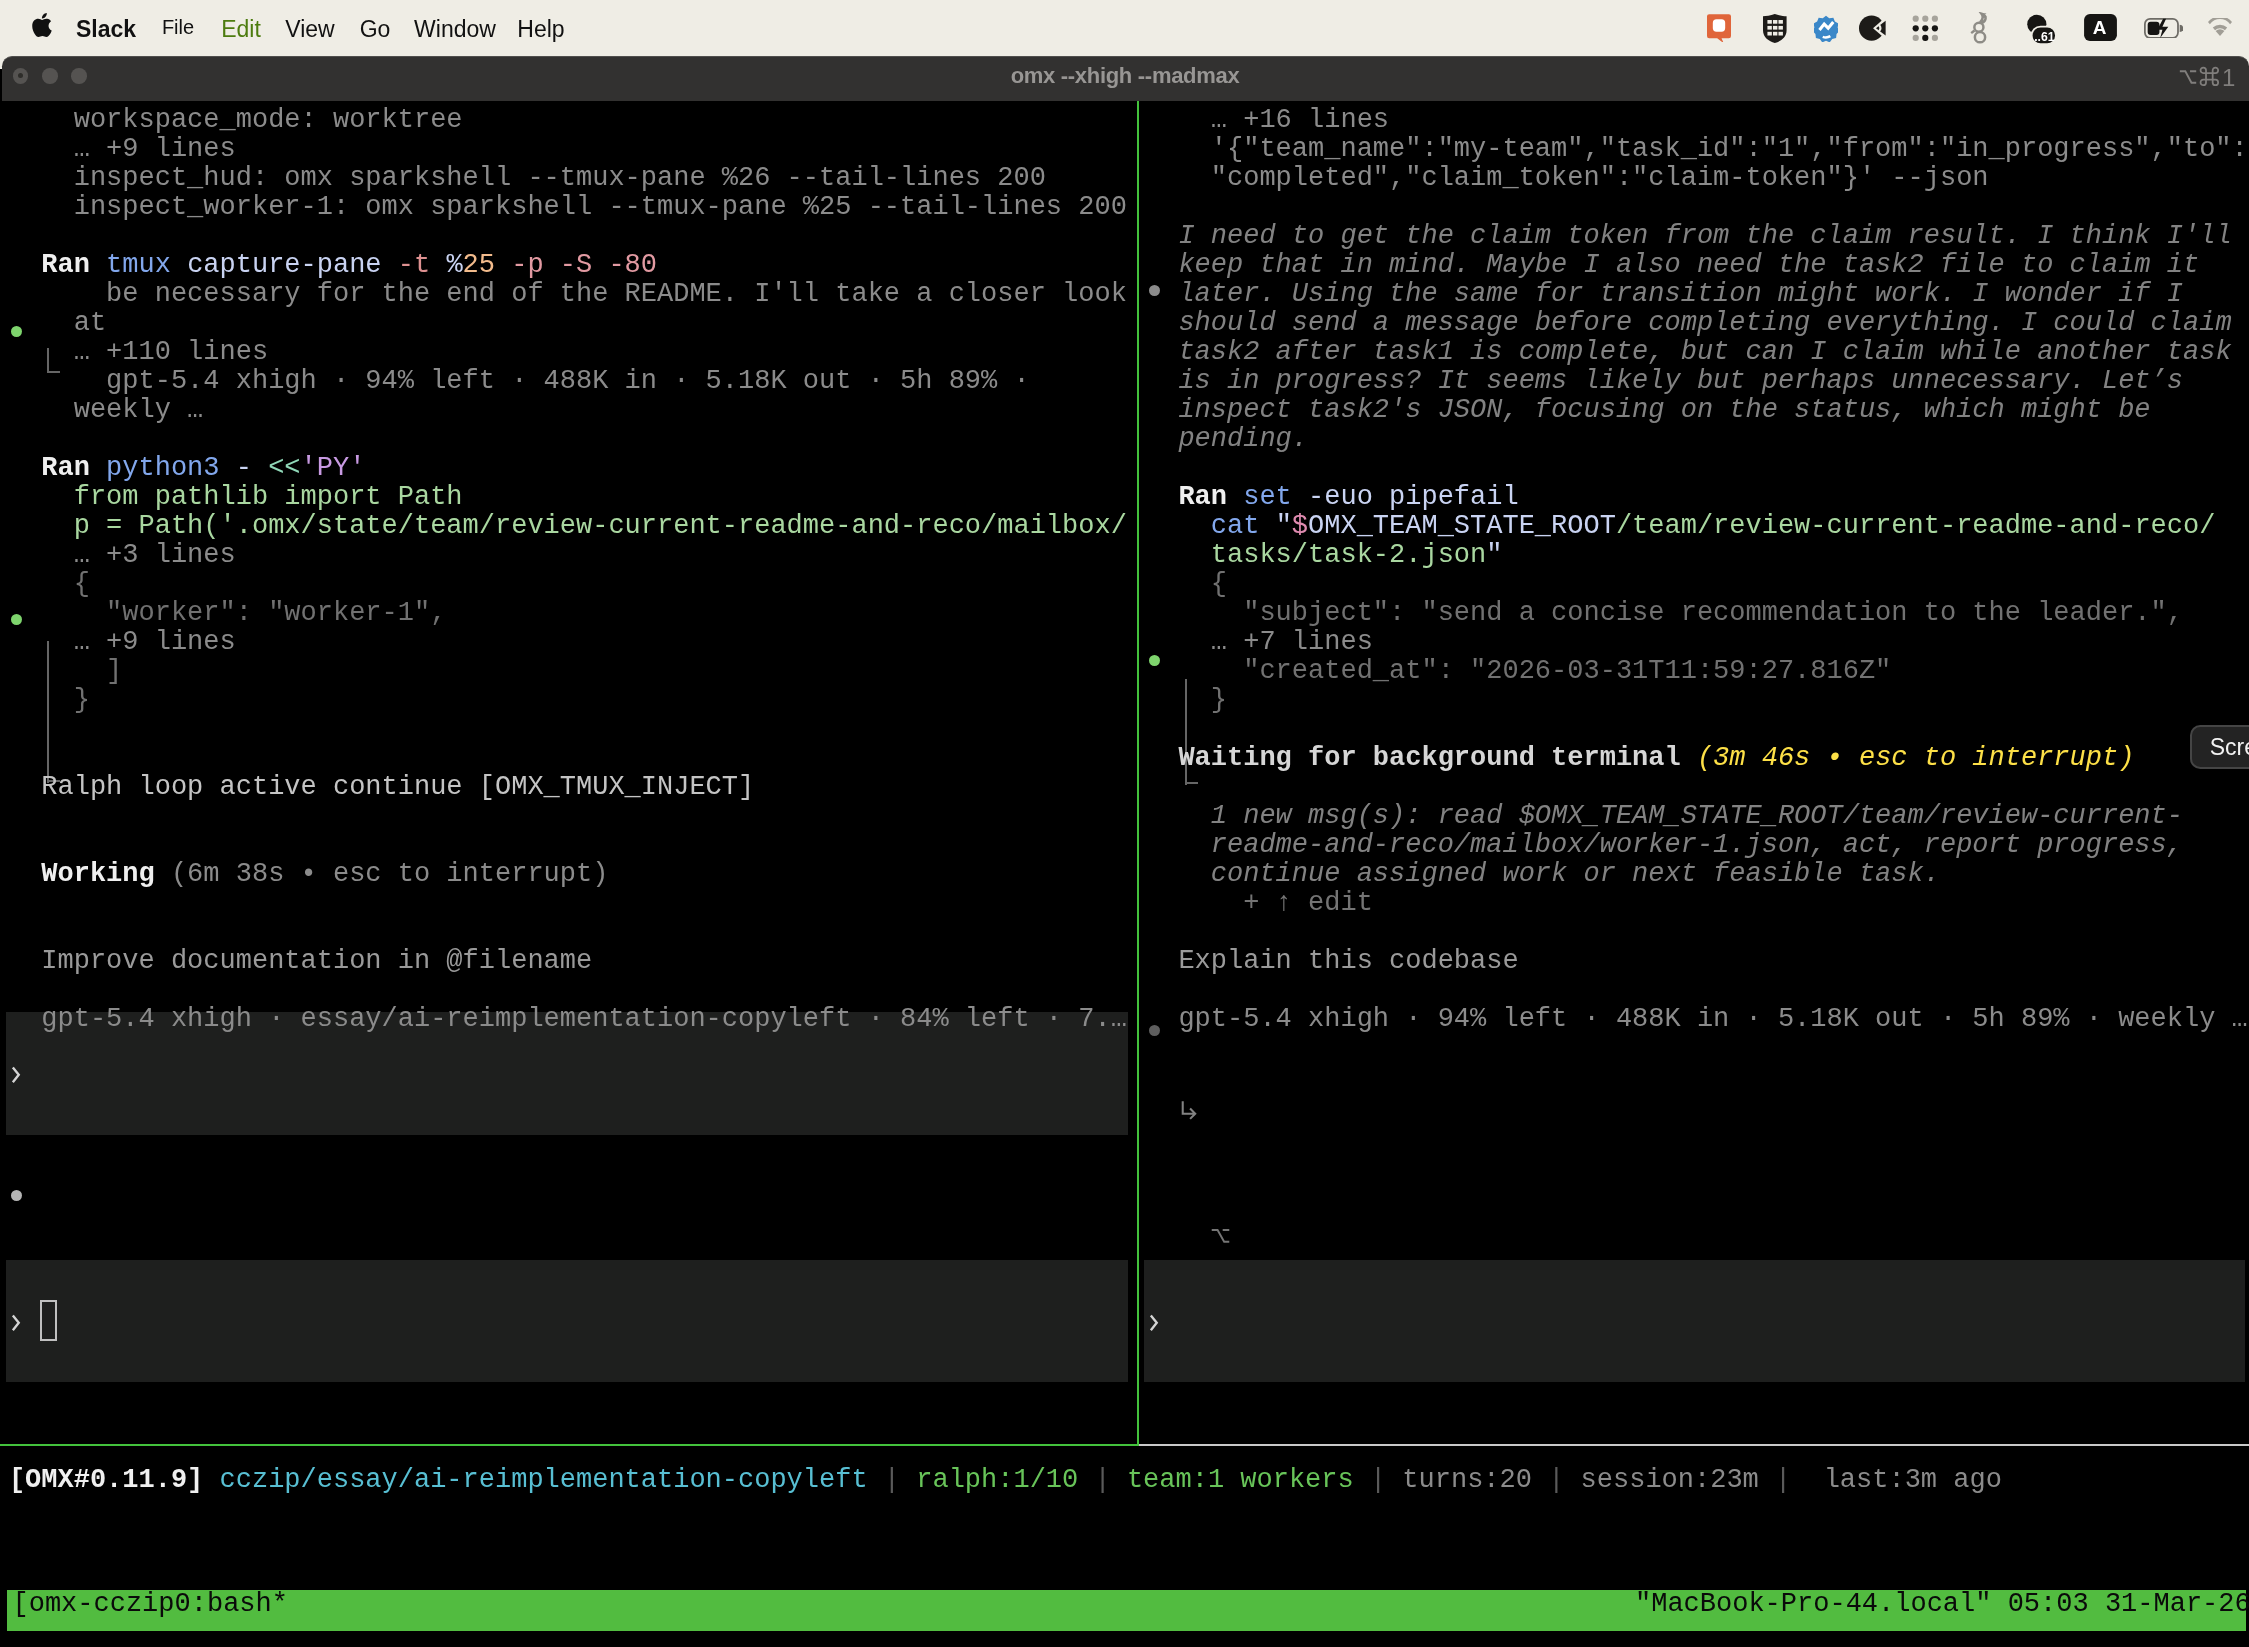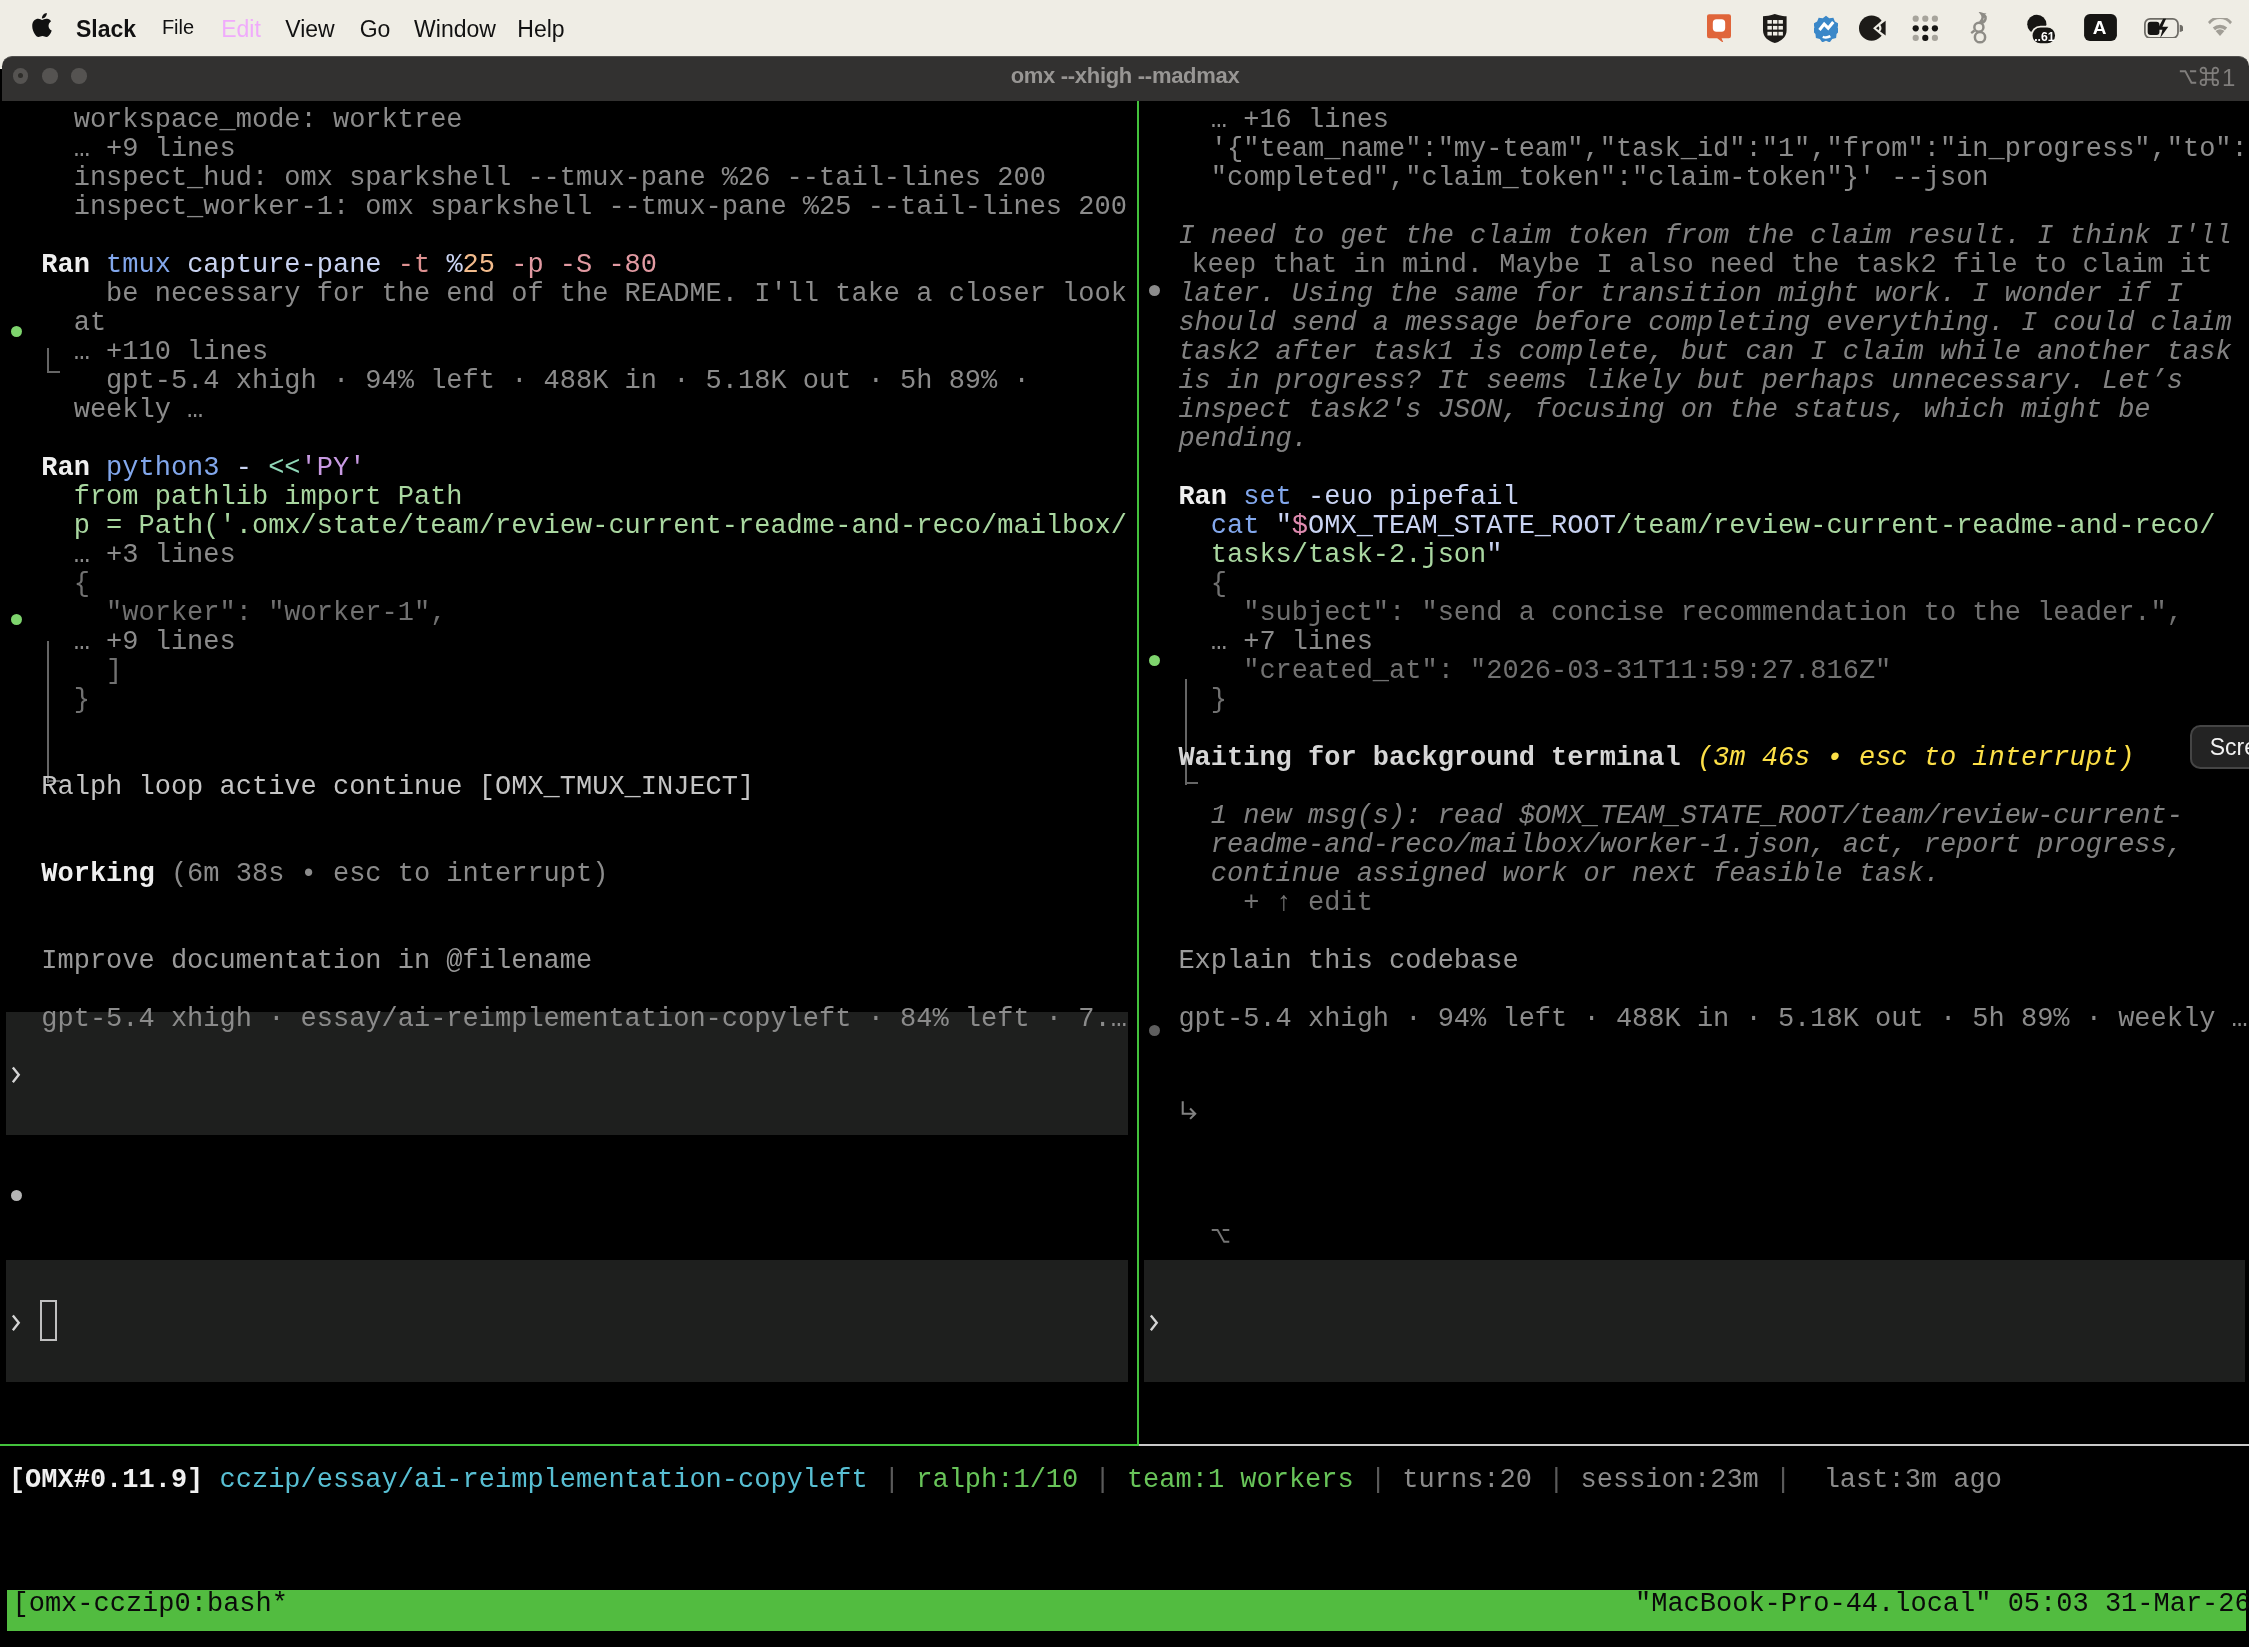--- a/index.html
+++ b/index.html
@@ -6,21 +6,21 @@
 pre{position:absolute;margin:0;font-family:"Liberation Mono",monospace;font-size:27px;line-height:29px;color:#8b8b8b;white-space:pre}
 </style></head><body>
 
 <div class="abs" style="left:0;top:0;width:2250px;height:56px;background:#efede5"></div>
 <div class="abs" style="left:0;top:56px;width:2250px;height:13.3px;background:#efede5"></div>
 <svg class="abs" style="left:32px;top:12.5px" width="20" height="24" viewBox="0 0 814 1000">
     <path fill="#111" d="M788.1 340.9c-5.8 4.5-108.2 62.2-108.2 190.5 0 148.4 130.3 200.9 134.2 202.2-.6 3.2-20.7 71.9-68.7 141.9-42.8 61.6-87.5 123.1-155.5 123.1s-85.5-39.5-164-39.5c-76.5 0-103.7 40.8-165.9 40.8s-105.6-57-155.5-127C46.7 790.7 0 663 0 541.8c0-194.4 126.4-297.5 250.8-297.5 66.1 0 121.2 43.4 162.7 43.4 39.5 0 101.1-46 176.3-46 28.5 0 130.9 2.6 198.3 99.2zm-234-181.5c31.1-36.9 53.1-88.1 53.1-139.3 0-7.1-.6-14.3-1.9-20.1-50.6 1.9-110.8 33.7-147.1 75.8-28.5 32.4-55.1 83.6-55.1 135.5 0 7.8 1.3 15.6 1.9 18.1 3.2.6 8.4 1.3 13.6 1.3 45.4 0 102.5-30.4 135.5-71.3z"></path>
   </svg>
 <div class="abs menu" style="left:106px;top:15.5px;transform:translateX(-50%);font-size:23px;font-weight:bold;color:#111">Slack</div>
 <div class="abs menu" style="left:178px;top:15.5px;transform:translateX(-50%);font-size:20px;color:#111">File</div>
-<div class="abs menu" style="left:241px;top:15.5px;transform:translateX(-50%);font-size:23px;color:#f0abfc">Edit</div>
+<div class="abs menu" style="left:241px;top:15.5px;transform:translateX(-50%);font-size:23px;color:#4d7c0f">Edit</div>
 <div class="abs menu" style="left:310px;top:15.5px;transform:translateX(-50%);font-size:23px;color:#111">View</div>
 <div class="abs menu" style="left:375px;top:15.5px;transform:translateX(-50%);font-size:23px;color:#111">Go</div>
 <div class="abs menu" style="left:455px;top:15.5px;transform:translateX(-50%);font-size:23px;color:#111">Window</div>
 <div class="abs menu" style="left:541px;top:15.5px;transform:translateX(-50%);font-size:23px;color:#111">Help</div>
 
 <svg class="abs" style="left:1707px;top:14px" width="24" height="28" viewBox="0 0 33 38">
   <path fill="#e0653a" d="M3 0 h27 a3 3 0 0 1 3 3 v27 a3 3 0 0 1 -3 3 h-10 l3 7 -9 -7 h-11 a3 3 0 0 1 -3 -3 v-27 a3 3 0 0 1 3 -3 z"></path>
   <rect x="8" y="7" width="17" height="17" rx="5" fill="#fff"></rect>
 </svg>
 <svg class="abs" style="left:1763px;top:14px" width="23.6" height="29" viewBox="0 0 32 39">
@@ -181,21 +181,21 @@
 
 
   <span style="color:#9a9a9a;">Improve documentation in @filename</span>
 
 <span style="color:#8b8b8b;">  gpt-5.4 xhigh · essay/ai-reimplementation-copyleft · 84% left · 7.…</span></pre>
 <pre style="left:1146px;top:106px"><span style="color:#8b8b8b;">    … +16 lines</span>
 <span style="color:#8b8b8b;">    '{"team_name":"my-team","task_id":"1","from":"in_progress","to":</span>
 <span style="color:#8b8b8b;">    "completed","claim_token":"claim-token"}' --json</span>
 
   <span style="color:#828282;font-style:italic;">I need to get the claim token from the claim result. I think I'll</span>
-  <span style="color:#828282;margin-left:13px;">keep that in mind. Maybe I also need the task2 file to claim it</span>
+  <span style="color:#828282;font-style:italic;">keep that in mind. Maybe I also need the task2 file to claim it</span>
   <span style="color:#828282;font-style:italic;">later. Using the same for transition might work. I wonder if I</span>
   <span style="color:#828282;font-style:italic;">should send a message before completing everything. I could claim</span>
   <span style="color:#828282;font-style:italic;">task2 after task1 is complete, but can I claim while another task</span>
   <span style="color:#828282;font-style:italic;">is in progress? It seems likely but perhaps unnecessary. Let’s</span>
   <span style="color:#828282;font-style:italic;">inspect task2's JSON, focusing on the status, which might be</span>
   <span style="color:#828282;font-style:italic;">pending.</span>
 
   <span style="color:#efefef;font-weight:bold;">Ran</span> <span style="color:#82a7ec;">set</span> <span style="color:#c9d3f2;">-euo pipefail</span>
     <span style="color:#82a7ec;">cat</span> <span style="color:#c9d3f2;">"</span><span style="color:#e08bb0;">$</span><span style="color:#c9d3f2;">OMX_TEAM_STATE_ROOT</span><span style="color:#a9d7a0;">/team/review-current-readme-and-reco/</span>
     <span style="color:#a9d7a0;">tasks/task-2.json</span><span style="color:#c9d3f2;">"</span>

